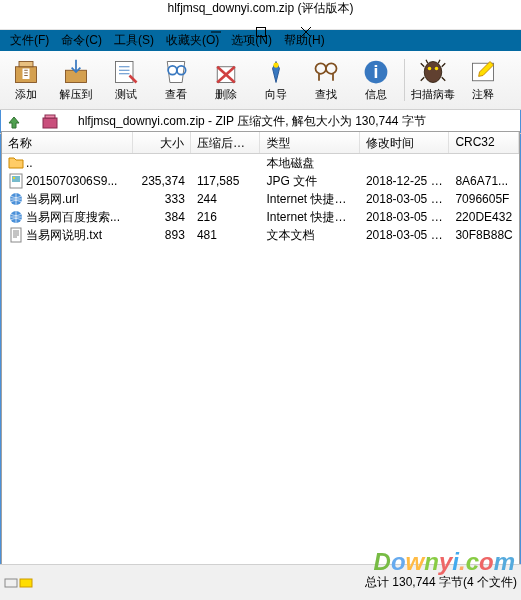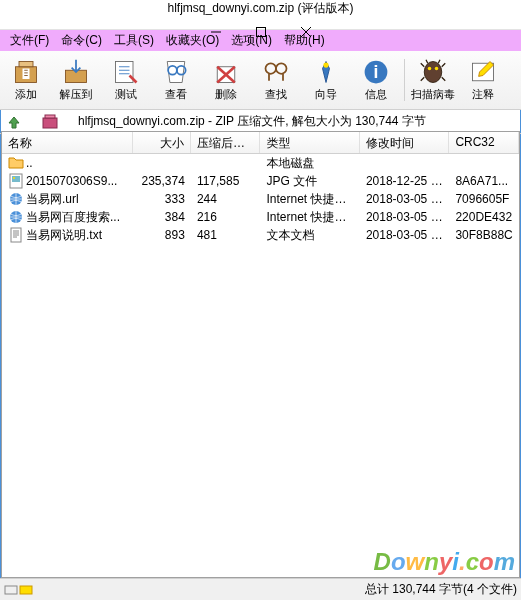--- a/index.html
+++ b/index.html
@@ -2,42 +2,42 @@
 <html><head>
 <meta charset="utf-8">
 <style>
 * { box-sizing: border-box; margin: 0; padding: 0; font-family: "Microsoft YaHei", "SimSun", sans-serif; }
 body { width: 521px; height: 600px; background: #fff; overflow: hidden; position: relative; }
 .titlebar { height: 30px; background: #fff; display: flex; align-items: center; padding: 0 2px; border-bottom: 1px solid #e3e3e3; flex-direction: column; }
 .titlebar .icon { width: 16px; height: 16px; margin: 0 6px 0 4px; }
 .titlebar .title { font-size: 12px; flex: 1; }
 .winbtns { display: flex; }
 .winbtn { width: 45px; height: 29px; display: flex; align-items: center; justify-content: center; cursor: pointer; }
-.menubar { height: 21px; display: flex; padding: 0 4px; background: #f0abfc; font-size: 12px; }
+.menubar { height: 21px; display: flex; padding: 0 4px; background: #0369a1; font-size: 12px; }
 .menuitem { padding: 2px 6px; cursor: pointer; }
 .toolbar { padding: 4px 2px; display: flex; gap: 2px; border-bottom: 1px solid #d0d0d0; background: linear-gradient(#fcfcfc,#f0f0f0); }
 .tbtn { width: 48px; height: 50px; display: flex; flex-direction: column; align-items: center; justify-content: flex-end; cursor: pointer; border: 1px solid transparent; padding: 2px 0; }
 .tbtn .ticon { width: 32px; height: 32px; }
 .tbtn .tlabel { font-size: 11px; margin-top: 1px; }
 .addrbar { height: 24px; display: flex; align-items: center; padding: 2px 6px; border-bottom: 1px solid #d0d0d0; font-size: 12px; gap: 20px; }
 .addrbar .aicon { width: 16px; height: 16px; }
 .listhdr { height: 22px; display: flex; background: linear-gradient(#fff,#f3f3f3); border-bottom: 1px solid #d0d0d0; font-size: 12px; }
 .col { padding: 3px 6px; border-right: 1px solid #e0e0e0; overflow: hidden; white-space: nowrap; text-overflow: ellipsis; }
 .c-name { width: 132px; }
 .c-size { width: 58px; text-align: right; }
 .c-packed { width: 70px; text-align: left; }
 .c-type { width: 100px; }
 .c-date { width: 90px; }
 .c-crc { width: 70px; }
 .filelist { flex: 1; overflow: auto; background: #fff; }
 .row { height: 18px; display: flex; font-size: 12px; align-items: center; }
 .row .col { border: none; padding: 1px 6px; }
 .row .c-name { display: flex; align-items: center; gap: 2px; }
 .ficon { width: 16px; height: 16px; flex-shrink: 0; }
-.statusbar { position: absolute; bottom: 0; left: 0; right: 0; height: 22px; border-top: 1px solid #d0d0d0; display: flex; align-items: center; font-size: 12px; padding: 0 4px; background: #f0f0f0; }
+.statusbar { position: absolute; bottom: 0; left: 0; right: 0; height: 36px; border-top: 1px solid #d0d0d0; display: flex; align-items: center; font-size: 12px; padding: 0 4px; background: #f0f0f0; }
 .statusbar .sleft { flex: 1; }
 .watermark { position: absolute; right: 6px; bottom: 24px; font-size: 24px; font-style: italic; font-weight: bold; pointer-events: none; }
 .watermark .d { color: #7b4; } .watermark .o { color: #6ae; } .watermark .w { color: #fb4; } .watermark .n { color: #8c4; } .watermark .y { color: #e66; } .watermark .i { color: #4ae; } .watermark .dot { color: #fa6; } .watermark .c { color: #8c4; } .watermark .o2 { color: #e66; } .watermark .m { color: #5ad; }
 .main { position: absolute; top: 131px; bottom: 22px; left: 1px; right: 1px; border: 1px solid #a0a0a0; display: flex; flex-direction: column; }
 .upperchrome { position: absolute; top:0; left:0; right:0; }
 .border { position:absolute; inset:0; border:1px solid #4a90d9; pointer-events:none; }
 .tsep { width:1px; background:#d0d0d0; margin:4px 2px; }
 </style>
 </head>
 <body>
@@ -116,32 +116,32 @@
       </div>
   <div class="tbtn">
         <svg class="ticon" viewBox="0 0 32 32">
           <rect x="6" y="10" width="20" height="18" fill="#fff" stroke="#666"></rect>
           <path d="M6 10l20 18M26 10L6 28" stroke="#d04040" stroke-width="3"></path>
         </svg>
         <span class="tlabel">删除</span>
       </div>
   <div class="tbtn">
         <svg class="ticon" viewBox="0 0 32 32">
+          <path d="M16 4l4 8-4 16-4-16z" fill="#3878c0" stroke="#205090"></path>
+          <circle cx="16" cy="8" r="3" fill="#fd0"></circle>
+        </svg>
+        <span class="tlabel">向导</span>
+      </div>
+  <div class="tbtn">
+        <svg class="ticon" viewBox="0 0 32 32">
           <circle cx="10" cy="12" r="6" fill="none" stroke="#805020" stroke-width="2"></circle>
           <circle cx="22" cy="12" r="6" fill="none" stroke="#805020" stroke-width="2"></circle>
           <path d="M8 18v8M24 18v8" stroke="#805020" stroke-width="2"></path>
         </svg>
         <span class="tlabel">查找</span>
-      </div>
-  <div class="tbtn">
-        <svg class="ticon" viewBox="0 0 32 32">
-          <path d="M16 4l4 8-4 16-4-16z" fill="#3878c0" stroke="#205090"></path>
-          <circle cx="16" cy="8" r="3" fill="#fd0"></circle>
-        </svg>
-        <span class="tlabel">向导</span>
       </div>
   <div class="tbtn">
         <svg class="ticon" viewBox="0 0 32 32">
           <circle cx="16" cy="16" r="13" fill="#3878c0"></circle>
           <text x="16" y="23" text-anchor="middle" font-size="20" font-weight="bold" fill="#fff">i</text>
         </svg>
         <span class="tlabel">信息</span>
       </div>
   <div class="tsep"></div>
   <div class="tbtn">

